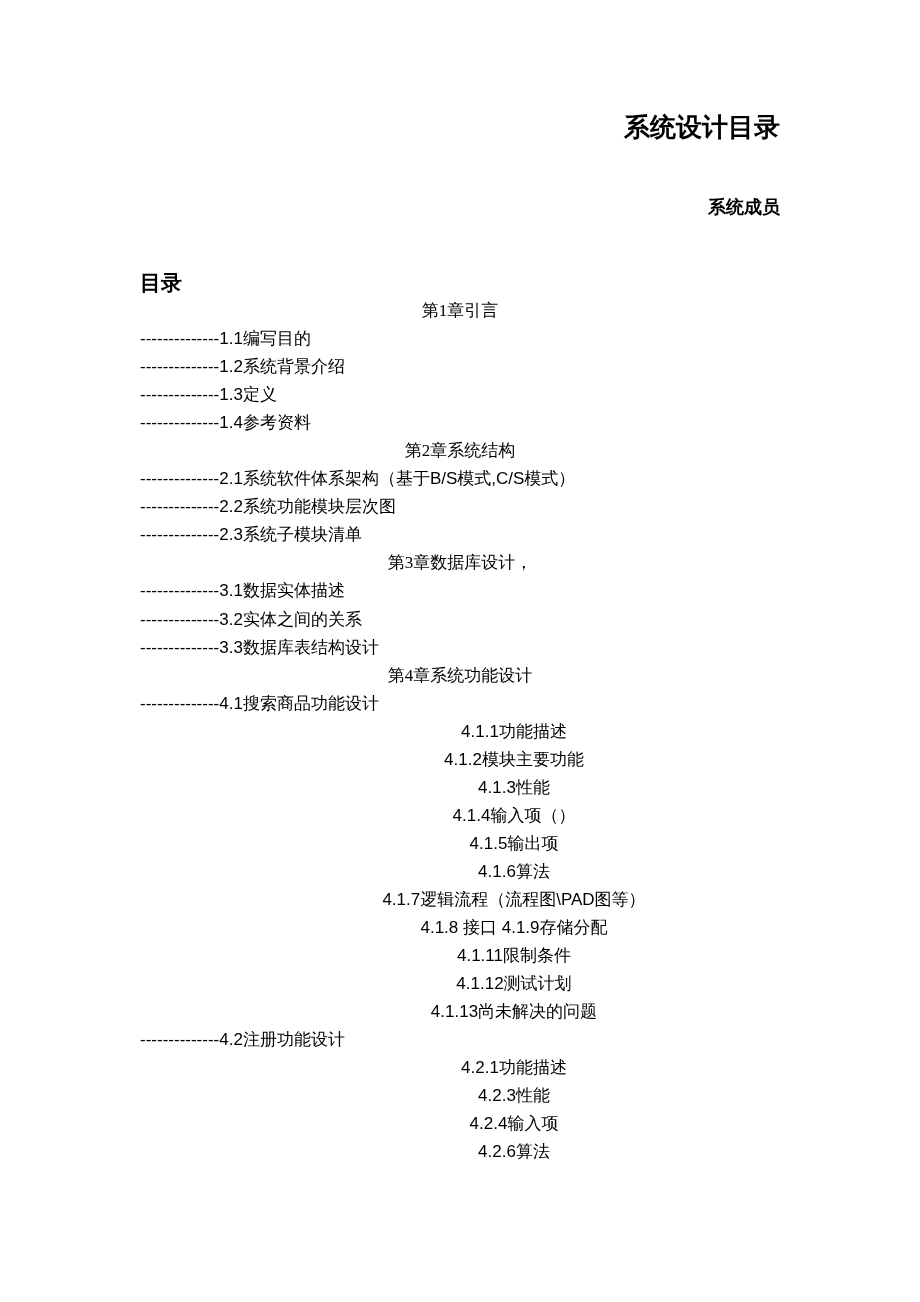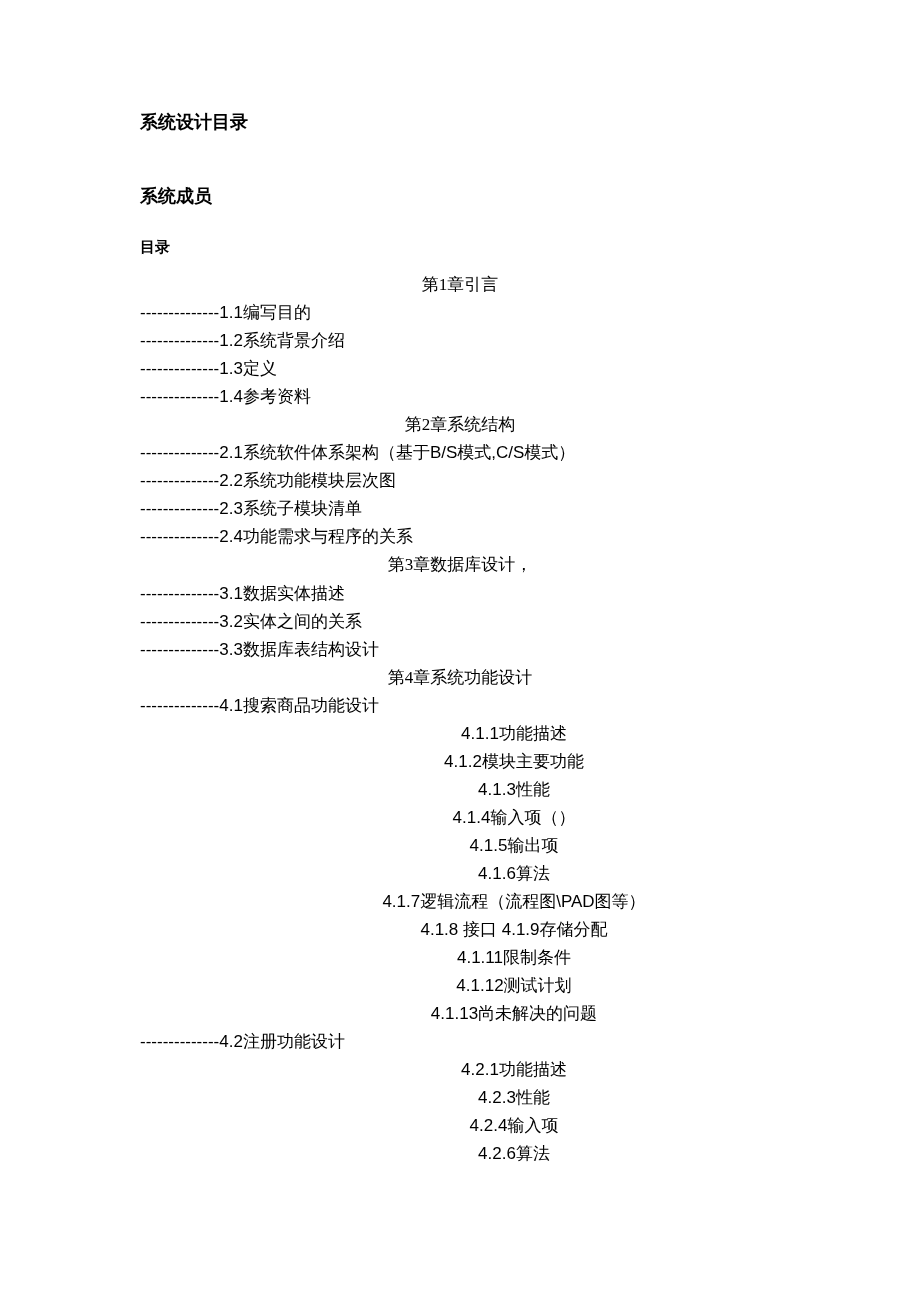--- a/index.html
+++ b/index.html
@@ -7,37 +7,36 @@
       padding: 0;
       background: #ffffff;
       font-family: "SimSun", "宋体", serif;
       width: 920px;
     }
     .page {
       padding: 110px 140px 60px 140px;
       color: #000;
     }
     .main-title {
-      text-align: left;
+      text-align: right;
+      font-size: 26px;
+      font-weight: bold;
+      margin-bottom: 50px;
+      font-family: "SimHei", "黑体", sans-serif;
+    }
+    .sub-title {
+      text-align: right;
       font-size: 18px;
       font-weight: bold;
       margin-bottom: 50px;
       font-family: "SimHei", "黑体", sans-serif;
     }
-    .sub-title {
-      text-align: left;
-      font-size: 18px;
+    .toc-label {
+      font-size: 21px;
       font-weight: bold;
-      margin-bottom: 30px;
-      font-family: "SimHei", "黑体", sans-serif;
-    }
-    .toc-label {
-      font-size: 15px;
-      font-weight: bold;
-      margin-bottom: 14px;
       font-family: "SimHei", "黑体", sans-serif;
     }
     .toc {
       font-size: 17px;
       line-height: 1.65;
     }
     .toc .row {
       white-space: nowrap;
     }
     .toc .wrapped {
@@ -70,21 +69,20 @@
     <div class="row indent-0">第1章引言</div>
     <div class="row indent-1 mixed"><span class="dash"> --------------</span><span>1.1编写目的</span></div>
     <div class="row indent-1 mixed"><span class="dash"> --------------</span><span>1.2系统背景介绍</span></div>
     <div class="row indent-1 mixed"><span class="dash"> --------------</span><span>1.3定义</span></div>
     <div class="row indent-1 mixed"><span class="dash"> --------------</span><span>1.4参考资料</span></div>
 
     <div class="row indent-0">第2章系统结构</div>
     <div class="row wrapped indent-1 mixed"><span class="dash"> --------------</span><span>2.1系统软件体系架构（基于B/S模式,C/S模式）</span></div>
     <div class="row indent-1 mixed"><span class="dash"> --------------</span><span>2.2系统功能模块层次图</span></div>
     <div class="row indent-1 mixed"><span class="dash"> --------------</span><span>2.3系统子模块清单</span></div>
-    <div class="row indent-1 mixed"><span class="dash"> --------------</span><span>2.4功能需求与程序的关系</span></div>
 
     <div class="row indent-0">第3章数据库设计，</div>
     <div class="row indent-1 mixed"><span class="dash"> --------------</span><span>3.1数据实体描述</span></div>
     <div class="row indent-1 mixed"><span class="dash"> --------------</span><span>3.2实体之间的关系</span></div>
     <div class="row indent-1 mixed"><span class="dash"> --------------</span><span>3.3数据库表结构设计</span></div>
 
     <div class="row indent-0">第4章系统功能设计</div>
     <div class="row indent-1b mixed"><span class="dash">--------------</span><span>4.1搜索商品功能设计</span></div>
     <div class="row indent-2 mixed">4.1.1功能描述</div>
     <div class="row indent-2 mixed">4.1.2模块主要功能</div>

